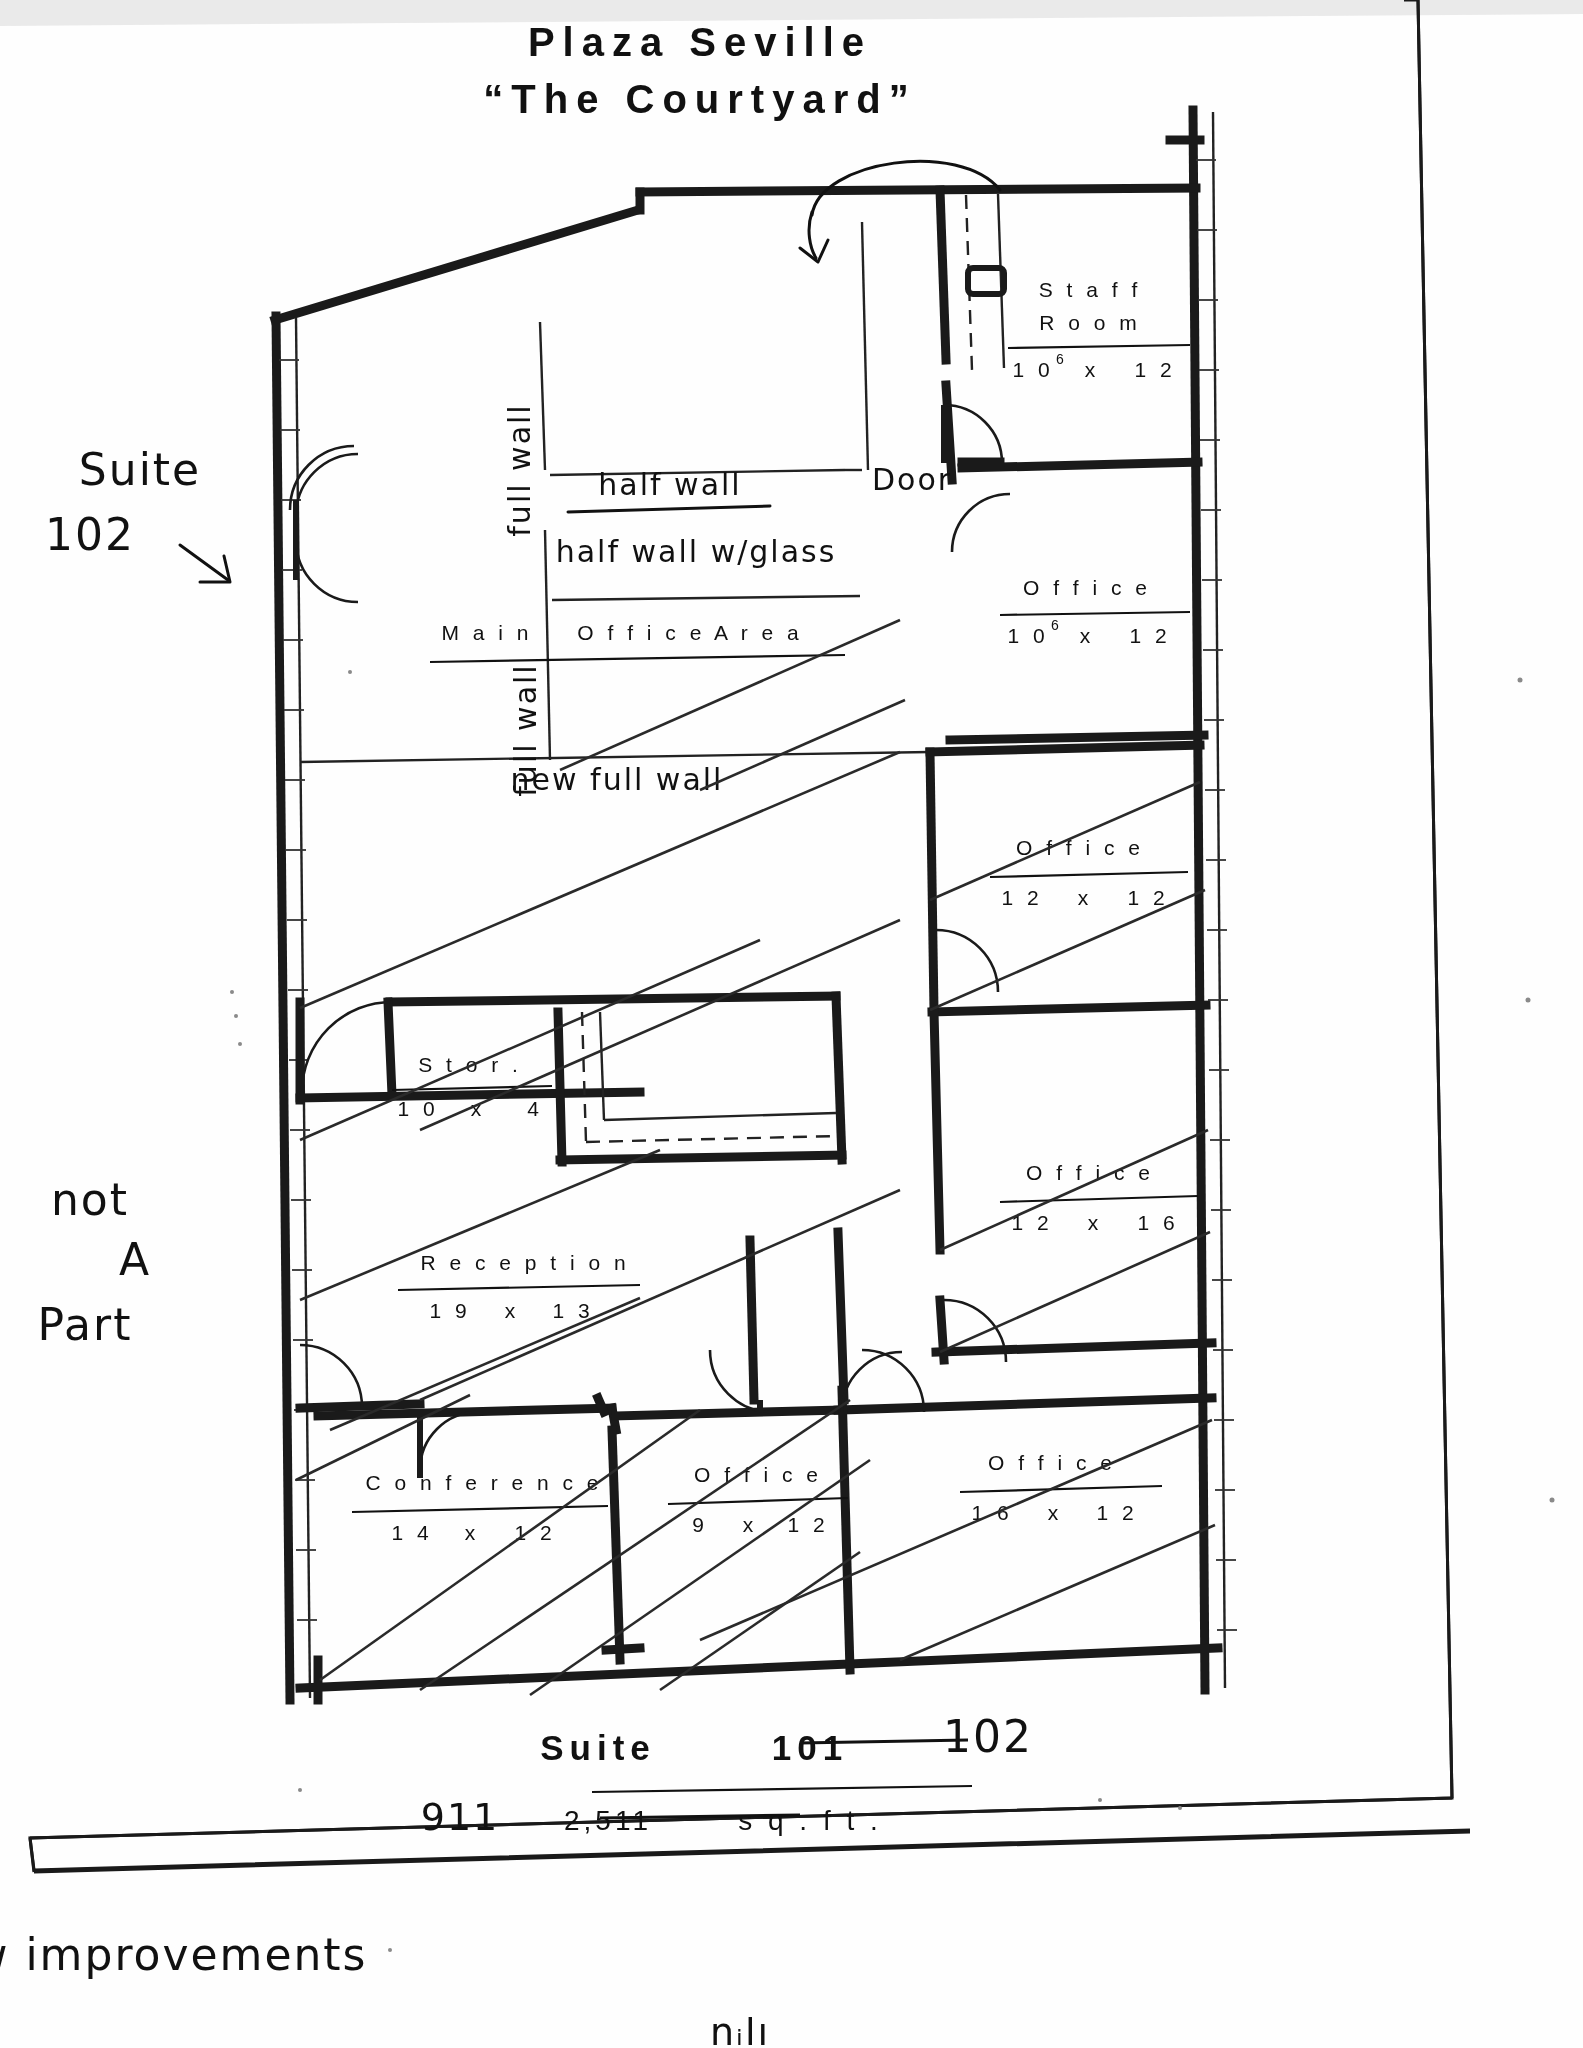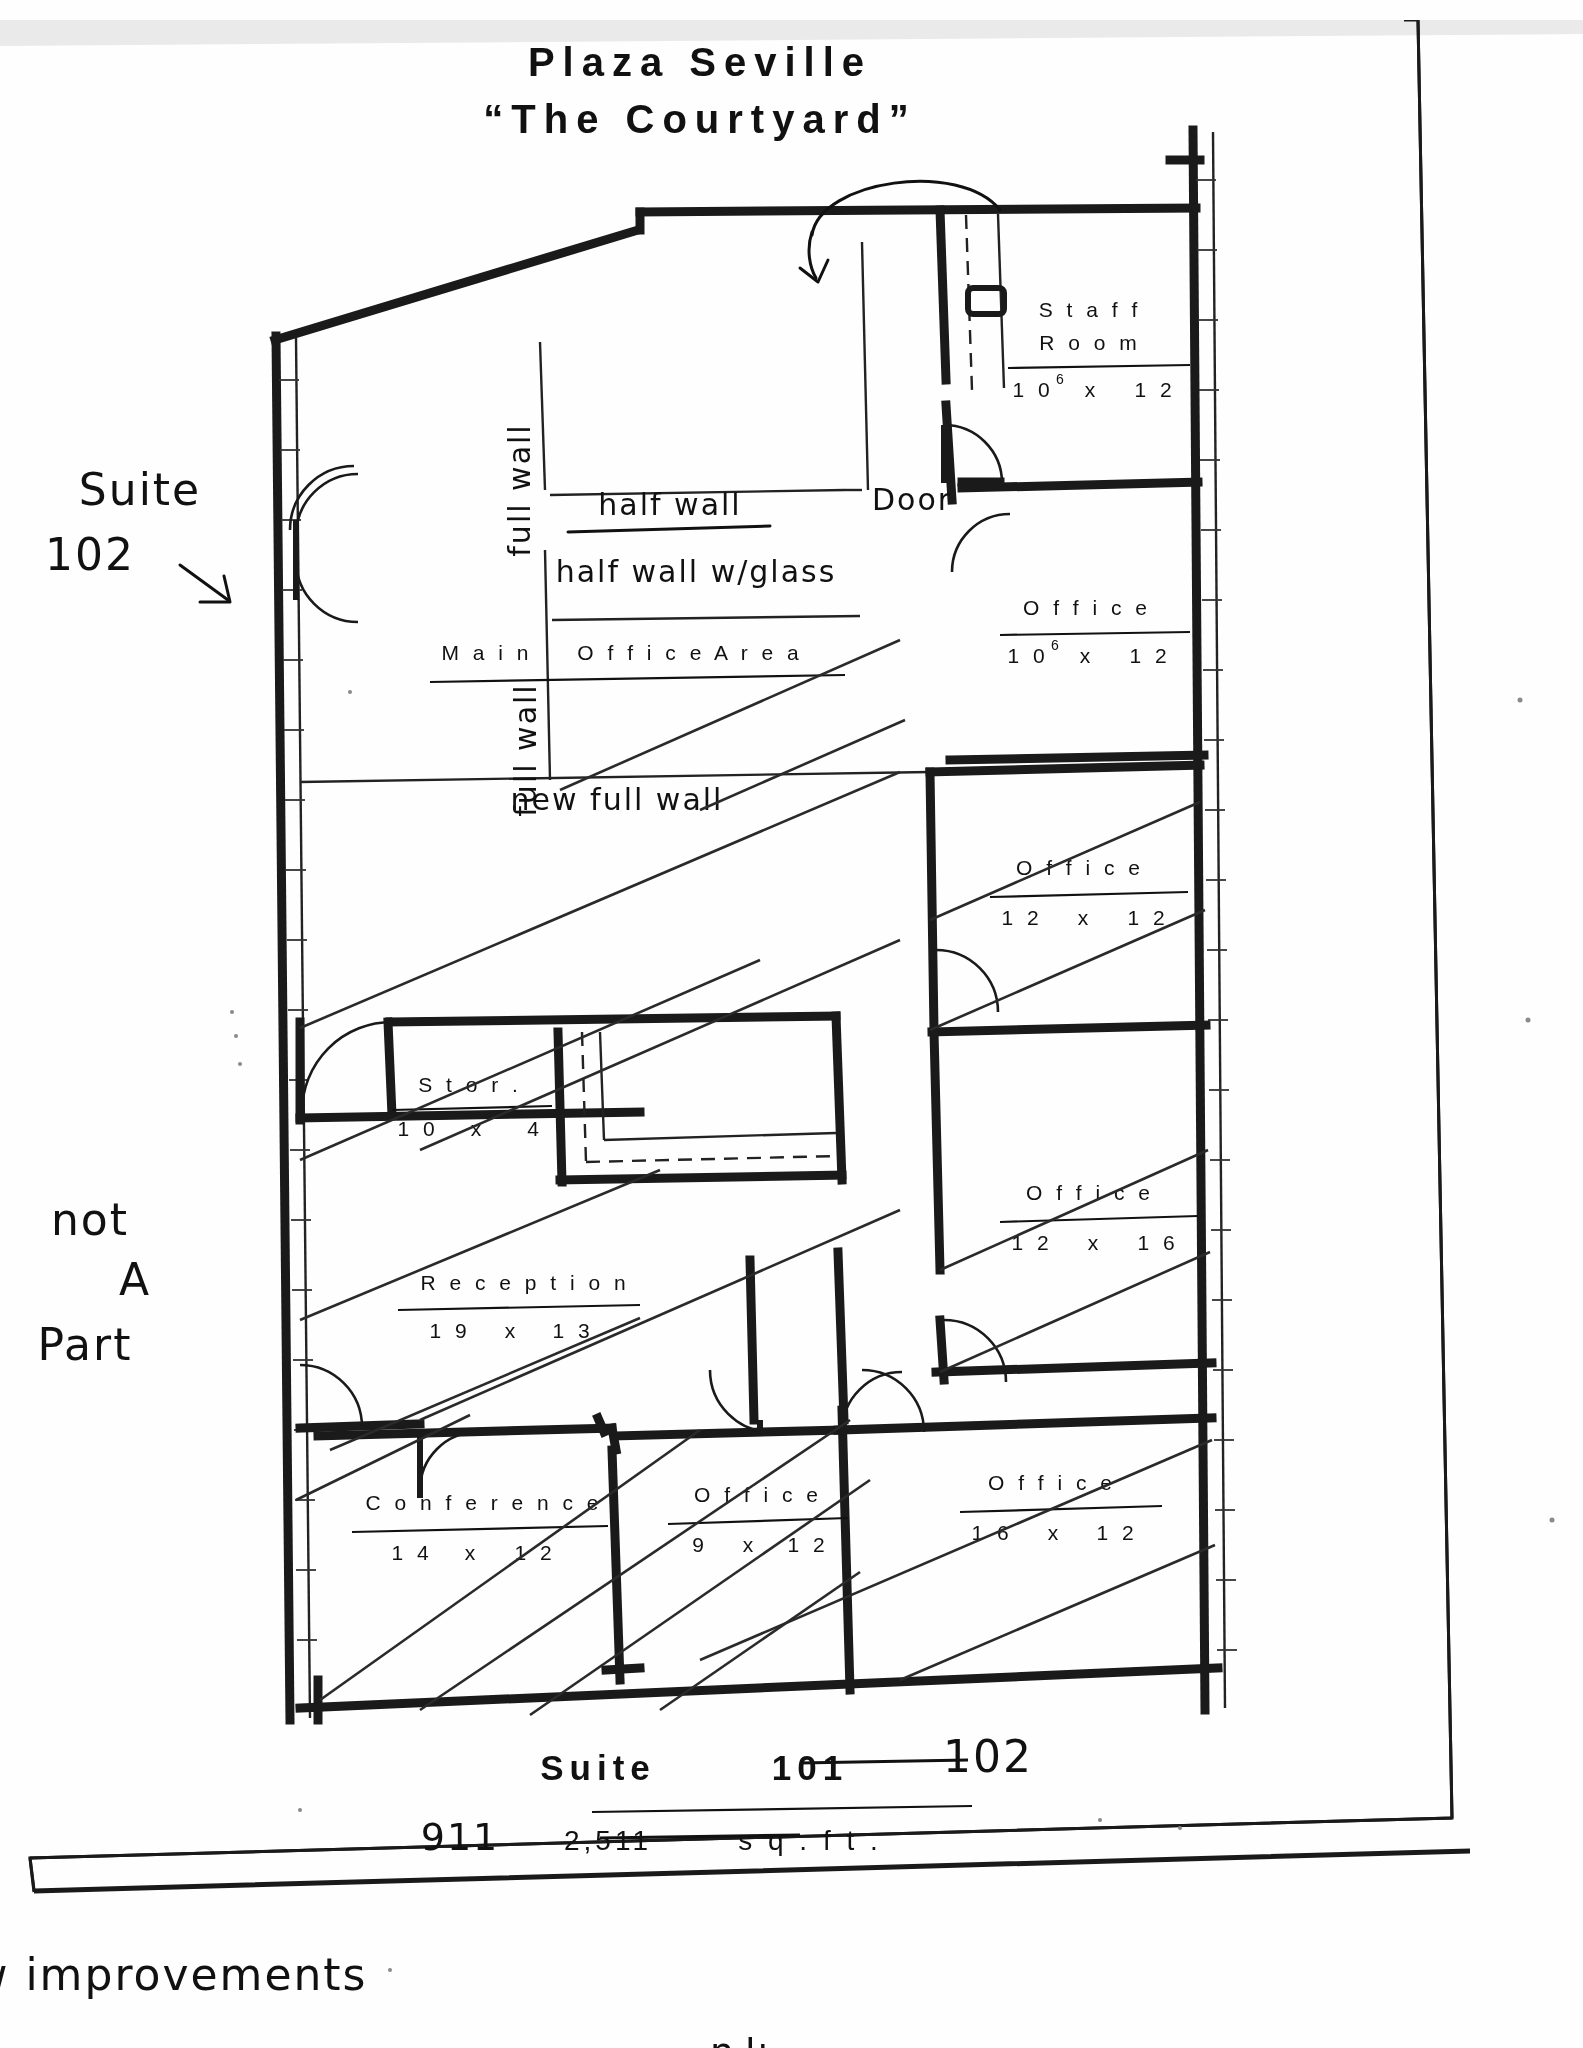--- a/index.html
+++ b/index.html
@@ -1,21 +1,21 @@
 <!DOCTYPE html>
 <html><head>
 <meta charset="utf-8">
 <style>
   html,body{margin:0;padding:0;background:#fff;}
   body{
     font-family:"Liberation Sans", sans-serif;
     width:1583px;height:2048px;position:relative;overflow:hidden;
     background:#fefefe;
   }
-  #sheet{position:absolute;inset:0;margin-top:20px;}
+  #sheet{position:absolute;inset:0;}
   svg#plan{position:absolute;left:0;top:0;width:1583px;height:2048px;}
 
   
   .typed{
     font-family:"Liberation Sans", sans-serif;
     fill:#111;
     letter-spacing:4px;
     font-size:21px;
     text-anchor:middle;
   }

